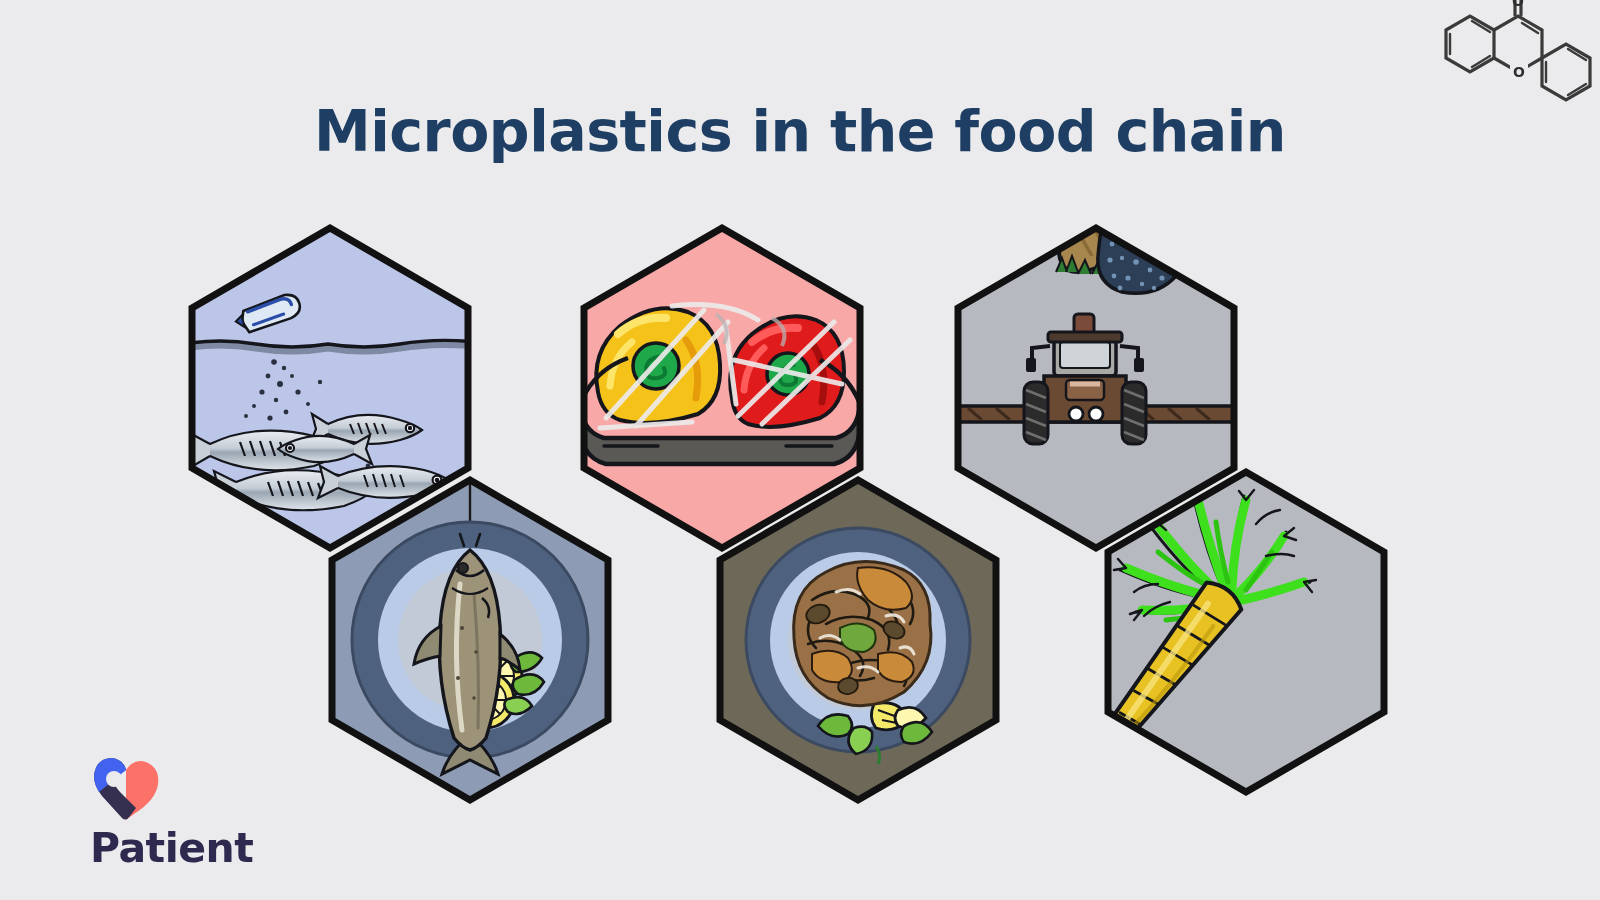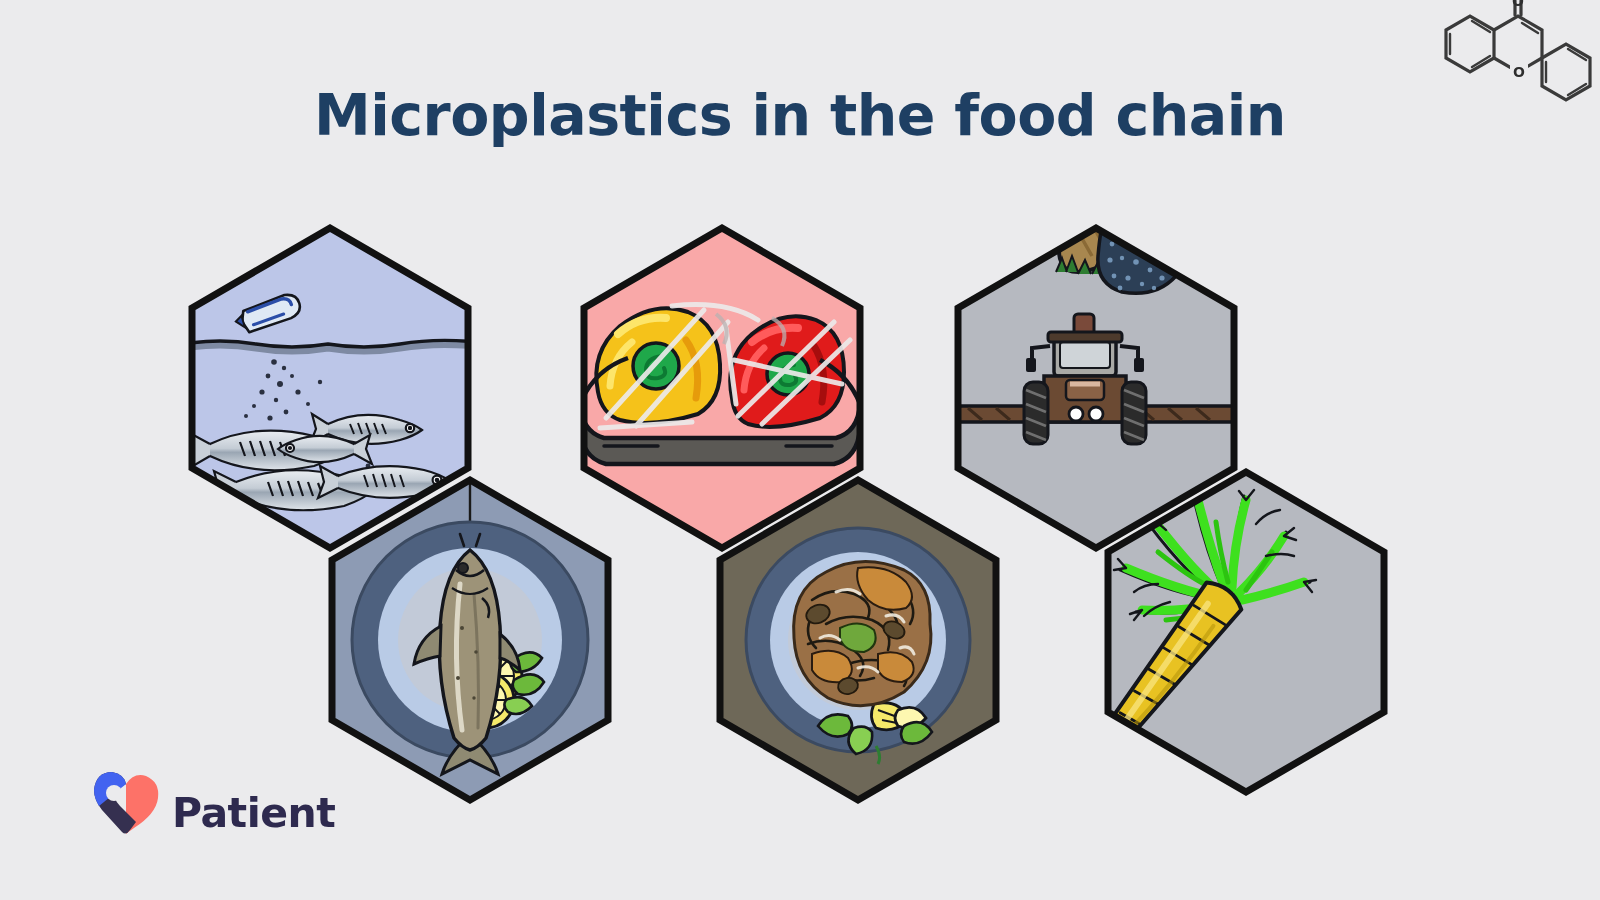--- a/index.html
+++ b/index.html
@@ -20,34 +20,34 @@
   }
 
   
   #chem{position:absolute;right:8px;top:-4px;width:180px;height:110px;}
 
   
   .hex{position:absolute;}
   .hex svg{display:block;overflow:visible;}
 
   
-  #logo{position:absolute;left:90px;top:752px;width:230px;height:86px;display:flex;align-items:flex-end;gap:10px;}
+  #logo{position:absolute;left:90px;top:752px;width:230px;height:86px;display:flex;align-items:flex-start;gap:4px;flex-direction:column;}
   #logo-mark{width:72px;height:72px;position:relative;flex:0 0 auto;}
   #logo-word{
     font-family:"DejaVu Sans","Liberation Sans",sans-serif;
     font-size:41px;font-weight:700;color:#2e2a4f;letter-spacing:-0.5px;
     line-height:1;padding-bottom:4px;
   }
 </style>
 </head>
 <body style="background: rgb(235, 235, 237);">
 
 <div id="stage">
 
-  <div id="page-title" style="color: rgb(30, 63, 99);">Microplastics in the food chain</div>
+  <div id="page-title" style="color: rgb(30, 63, 99); margin-top: 16px;">Microplastics in the food chain</div>
 
   <div id="chem">
     <svg viewBox="0 0 180 110" width="180" height="110">
       <g fill="none" stroke="#3a3a3a" stroke-width="3.2" stroke-linecap="round">
 
         <polygon points="34,34 58,20 82,34 82,62 58,76 34,62"></polygon>
         <line x1="38" y1="38" x2="38" y2="58" stroke-width="2.4"></line>
         <line x1="60" y1="25" x2="78" y2="36" stroke-width="2.4"></line>
         <line x1="60" y1="71" x2="78" y2="60" stroke-width="2.4"></line>
 

